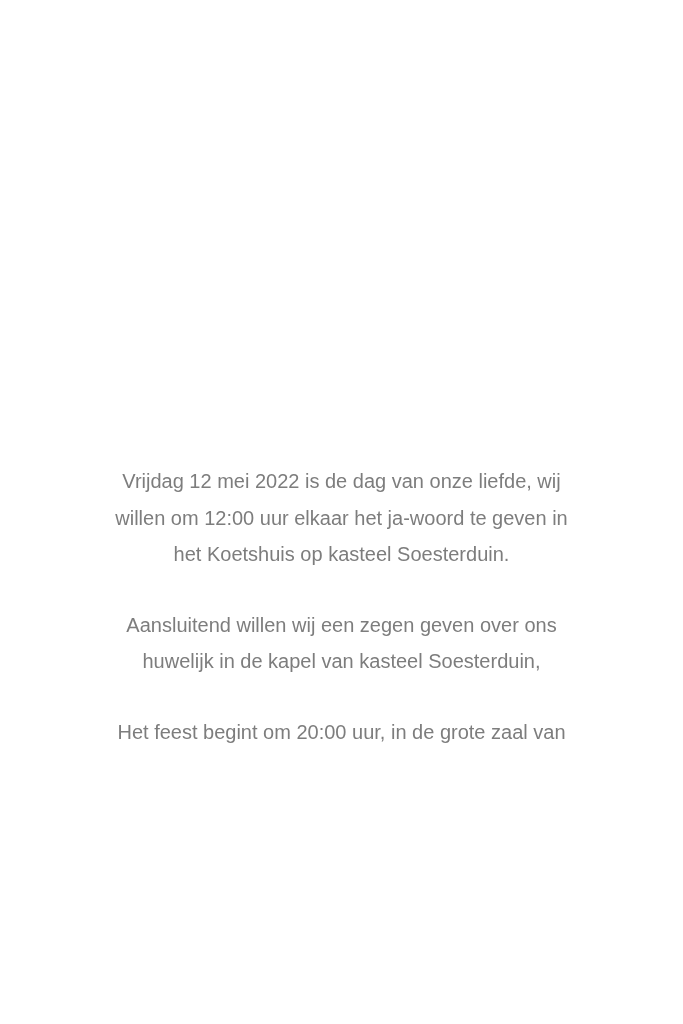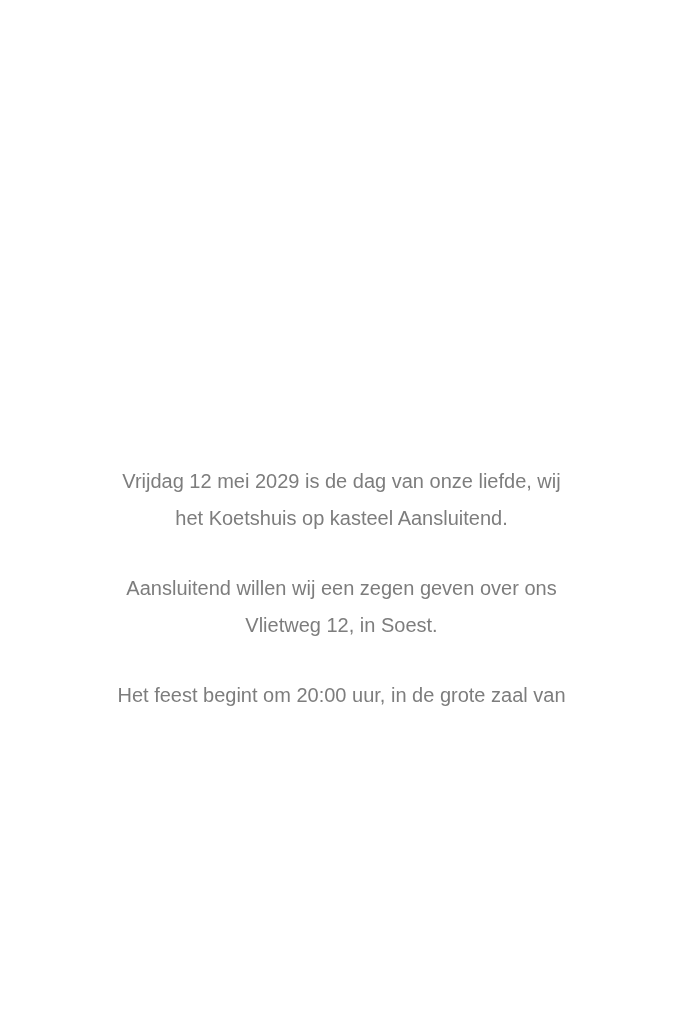--- a/index.html
+++ b/index.html
@@ -38,27 +38,28 @@
       white-space: nowrap;
     }
   </style>
 </head>
 <body>
 
 <div class="page">
   <div class="text-block">
 
     <p class="para">
-      <span class="line">Vrijdag 12 mei 2029 is de dag van onze liefde, wij</span>
-      <span class="line">het Koetshuis op kasteel Aansluitend.</span>
+      <span class="line">Vrijdag 12 mei 2022 is de dag van onze liefde, wij</span>
+      <span class="line">willen om 12:00 uur elkaar het ja-woord te geven in</span>
+      <span class="line">het Koetshuis op kasteel Soesterduin.</span>
     </p>
 
     <p class="para">
       <span class="line">Aansluitend willen wij een zegen geven over ons</span>
-      <span class="line">Vlietweg 12, in Soest.</span>
+      <span class="line">huwelijk in de kapel van kasteel Soesterduin,</span>
     </p>
 
     <p class="para">
       <span class="line">Het feest begint om 20:00 uur, in de grote zaal van</span>
     </p>
 
   </div>
 </div>
 
 </body></html>

